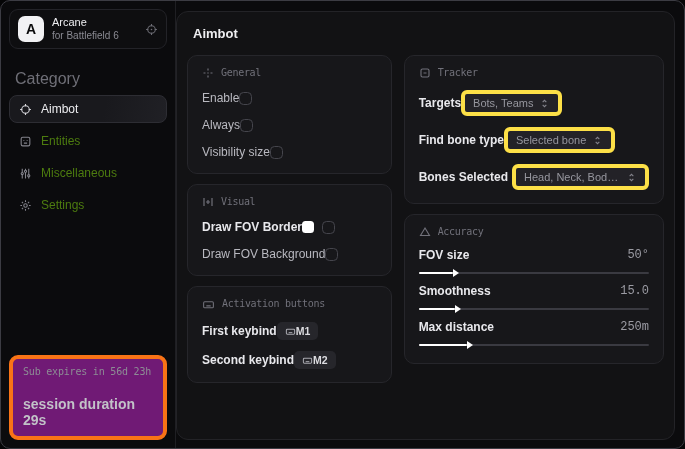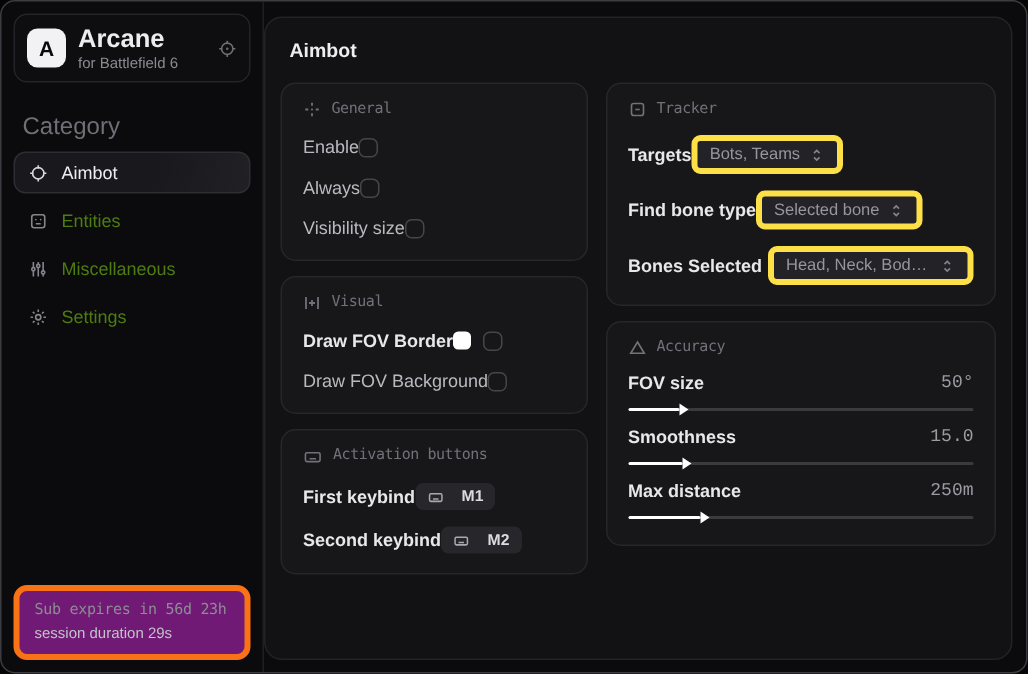--- a/index.html
+++ b/index.html
@@ -14,42 +14,42 @@
   .sidebar { width:175px; min-width:175px; border-right:1px solid #1f1f23; display:flex; flex-direction:column; }
   .brand-card {
     margin:8px; padding:6px 8px; border:1px solid #232328; border-radius:9px;
     display:flex; align-items:center; gap:8px; background:#0e0e10;
   }
   .logo {
     width:26px; height:26px; border-radius:7px; background:#f2f2f4; color:#0a0a0b;
     font-weight:bold; font-size:14px; display:flex; align-items:center; justify-content:center;
   }
   .brand-text { flex:1; line-height:1.15; }
-  .brand-name { font-size:17px; font-weight:bold; color:#ededf0; }
+  .brand-name { font-size:11px; font-weight:normal; color:#ededf0; }
   .brand-sub { font-size:10px; color:#8a8a92; margin-top:1px; }
   .brand-target { color:#6d6d75; display:flex; }
   .category-label { font-size:16px; color:#6f6f77; margin:13px 14px 7px 14px; }
   .nav-item {
     height:28px; margin:0 8px 4px 8px; padding:0 9px; border-radius:8px;
     display:flex; align-items:center; gap:9px; font-size:12px; color:#4d7c0f;
     border:1px solid transparent; cursor:default;
   }
   .nav-item .nav-icon { display:flex; color:#84848c; }
   .nav-item.active {
     background:linear-gradient(100deg,#19191d 60%, #202025 100%);
     border-color:#2d2d33; color:#ededf0;
   }
   .nav-item.active .nav-icon { color:#d8d8dd; }
   .sidebar-spacer { flex:1; }
   .sub-box {
     margin:8px; padding:7px 10px 8px 10px; border:4px solid #f97316; border-radius:9px;
     background:#701a75;
   }
   .sub-line1 { font-family:"DejaVu Sans Mono", monospace; font-size:10px; color:#8d8d95; letter-spacing:-0.2px; }
-  .sub-line2 { font-size:10px; font-weight:normal; color:#c2c2c8; margin-top:5px; }
+  .sub-line2 { font-size:14px; font-weight:bold; color:#c2c2c8; margin-top:19px; }
   
   .main-wrap { flex:1; padding:10px 9px 8px 0; }
   .main-panel {
     height:100%; border:1px solid #232327; border-radius:12px; background:#121214;
     padding:12px 8px; overflow:hidden;
   }
   .page-title { font-size:13px; font-weight:bold; color:#eeeef1; margin:2px 0 14px 8px; }
   .columns { display:flex; gap:12px; align-items:flex-start; padding:0 2px; }
   .col { flex:1; display:flex; flex-direction:column; }
   .card {
@@ -69,21 +69,21 @@
   .checkbox {
     width:13px; height:13px; border:1.5px solid #45454c; border-radius:4.5px; background:transparent;
   }
   .swatch { width:12px; height:12px; border-radius:3.5px; }
   .chip {
     display:flex; align-items:center; gap:6px; background:#232227; border:4px solid #fde047;
     border-radius:6px; padding:3px 8px; font-size:11px; color:#96969e;
   }
   .chip .chip-icon { display:flex; color:#84848c; }
   .keychip {
-    display:flex; align-items:center; gap:12px; background:#26262b; border-radius:5px;
+    display:flex; align-items:center; gap:0; background:#26262b; border-radius:5px;
     padding:3px 8px; font-size:10.5px; font-weight:bold; color:#dcdce0;
   }
   .keychip .chip-icon { display:flex; color:#a9a9b0; }
   .slider-group { margin-top:10px; }
   .slider-head { display:flex; align-items:center; justify-content:space-between; }
   .slider-value { font-size:12px; color:#9b9ba3;font-family:Liberation Mono, monospace; }
   .slider-track { position:relative; height:2px; background:#3a3a41; border-radius:2px; margin:10px 0 4px 0; }
   .slider-fill { position:absolute; left:0; top:0; height:2px; background:#ffffff; border-radius:2px; }
   .slider-thumb {
     position:absolute; right:-6px; top:-3px; width:0; height:0;

